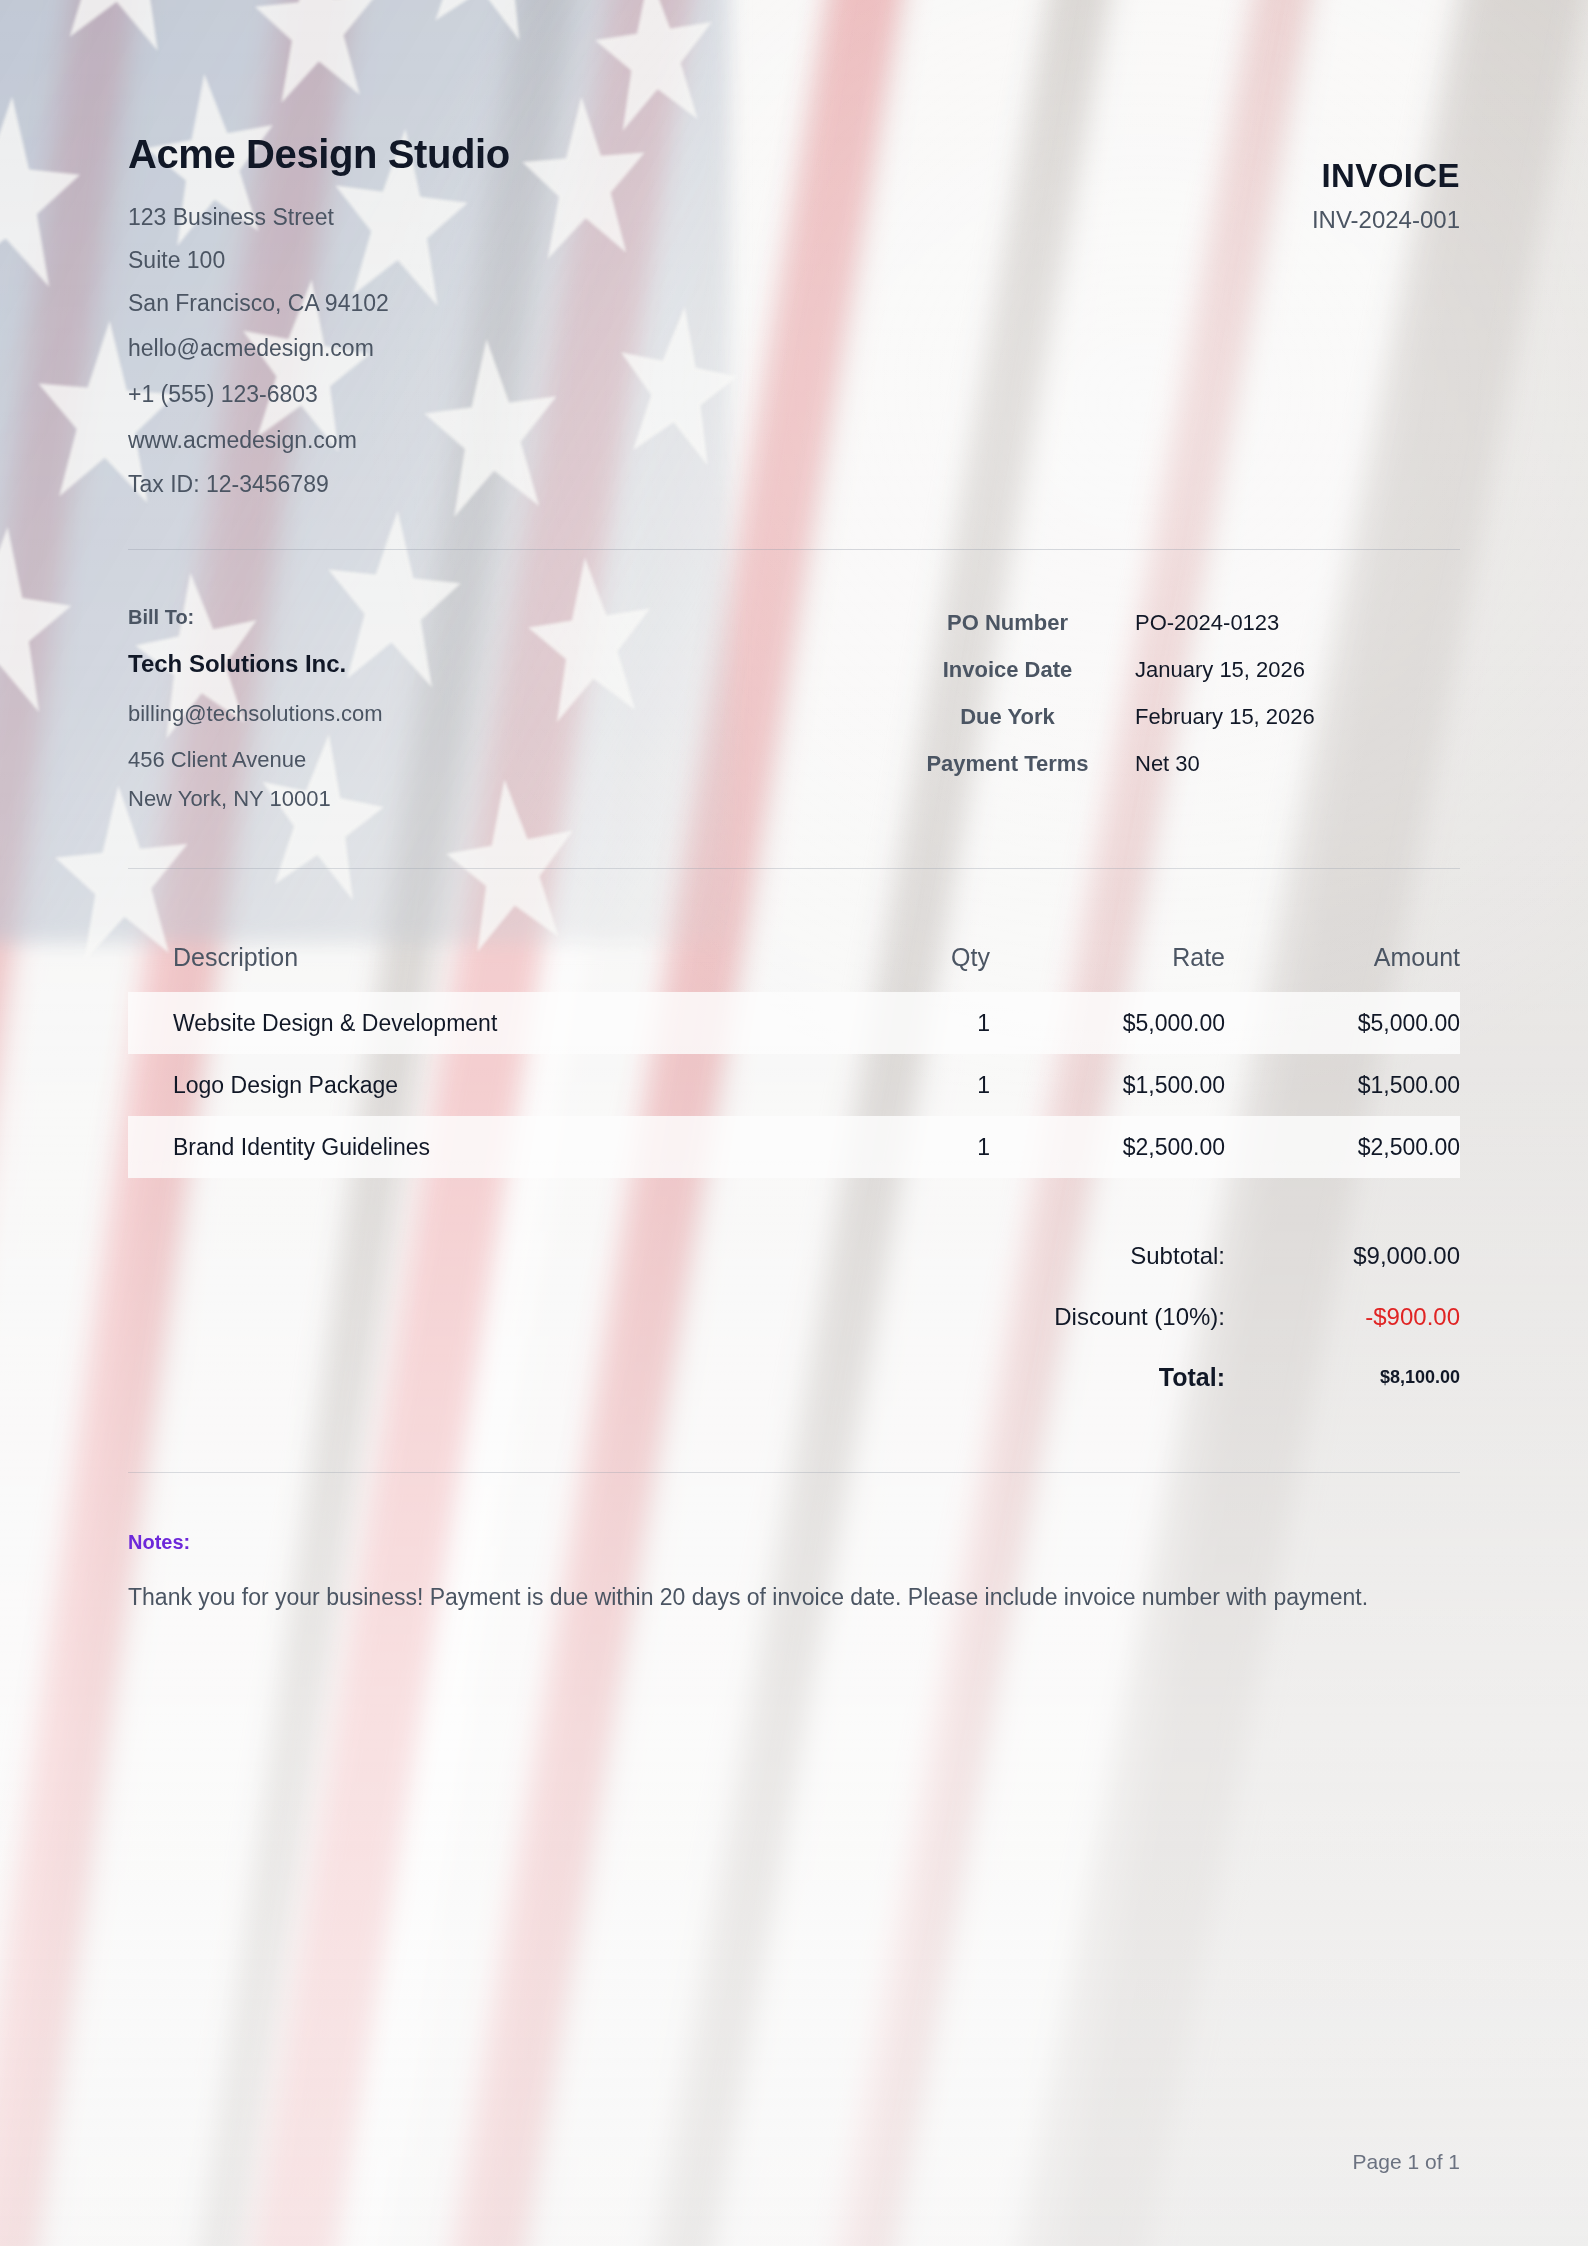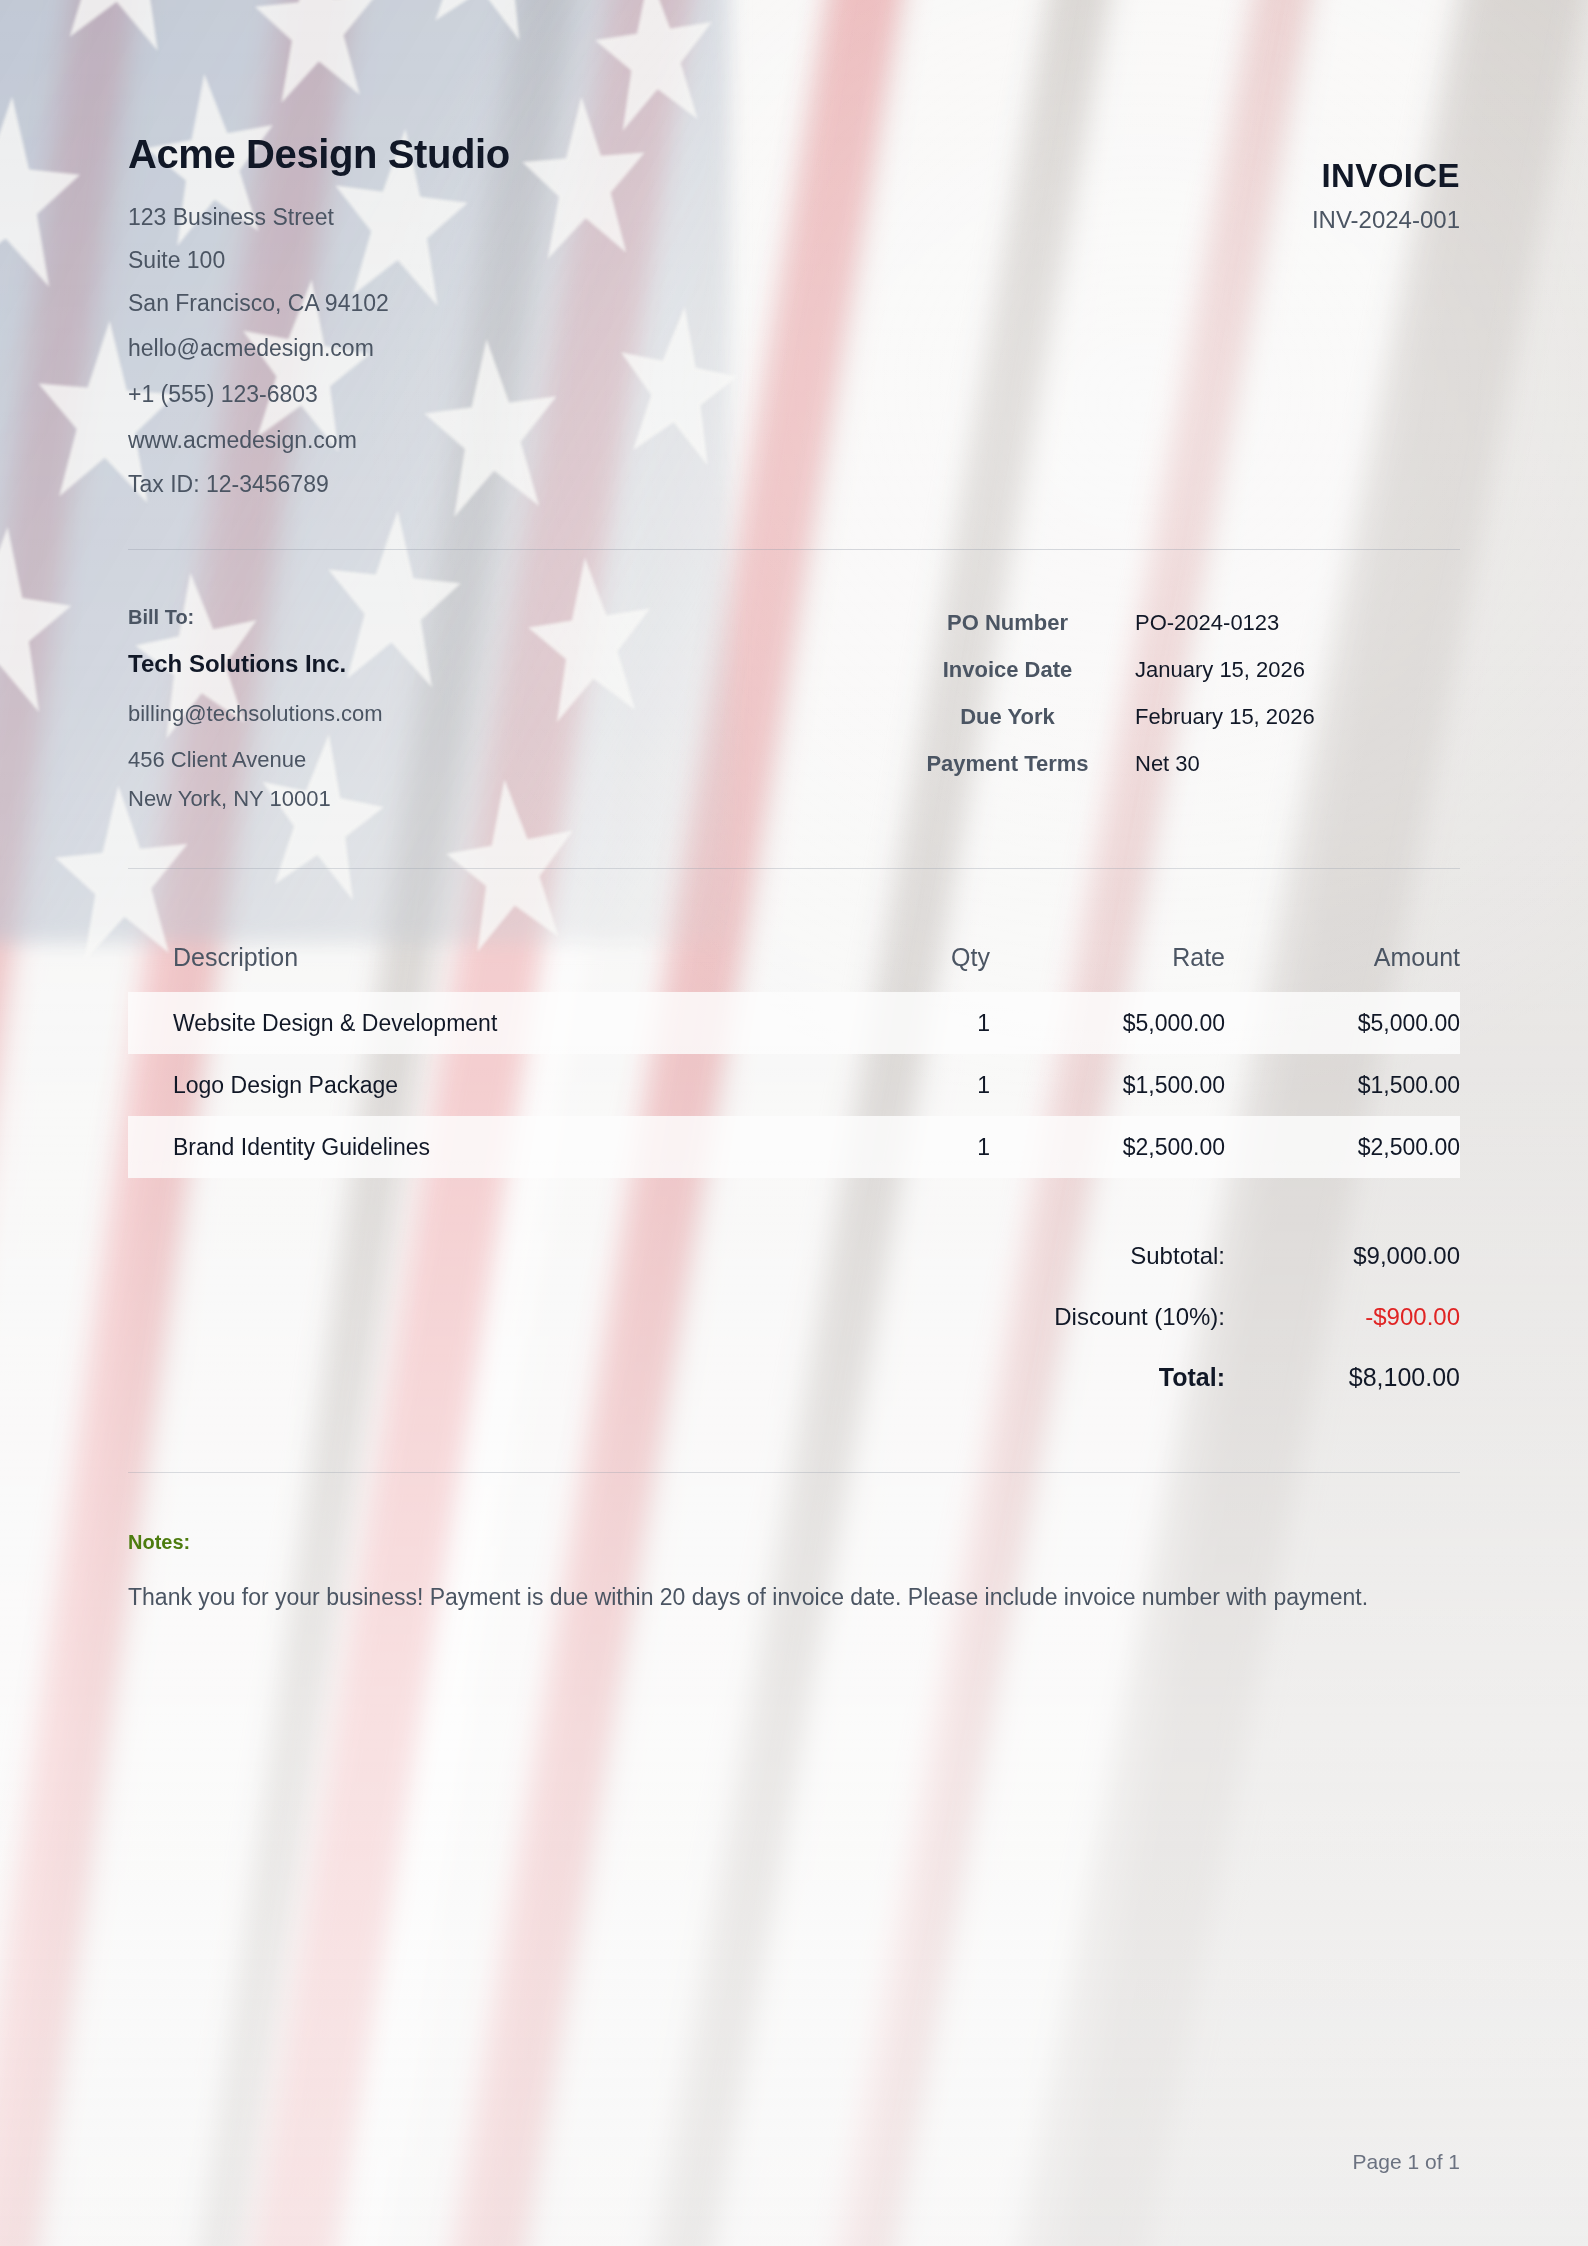--- a/index.html
+++ b/index.html
@@ -205,35 +205,35 @@
     align-items: center;
     height: 61px;
     font-size: 24px;
     color: #111827;
   }
   .tot-label { width: 320px; text-align: right; font-weight: normal; }
   .tot-value { width: 235px; text-align: right; }
   .tot-row.subtotal .tot-label,
   .tot-row.discount .tot-label { color: #111827; }
   .tot-row.grand .tot-label { font-weight: bold; font-size: 25px; }
-  .tot-row.grand .tot-value { font-weight: normal; font-size: 25px; }
+  .tot-row.grand .tot-value { font-weight: bold; font-size: 18px; }
   .neg { color: #e02424; }
 
   .divider3 {
     height: 1px;
     background: rgba(150,158,170,0.34);
     margin-top: 64px;
   }
 
   
   .notes { padding-top: 58px; }
   .notes-label {
     font-size: 20px;
     font-weight: bold;
-    color: #4d7c0f;
+    color: #6d28d9;
     margin-bottom: 26px;
   }
   .notes-text {
     font-size: 23px;
     color: #4b5563;
     line-height: 1.52;
     max-width: 1320px;
   }
 
   

